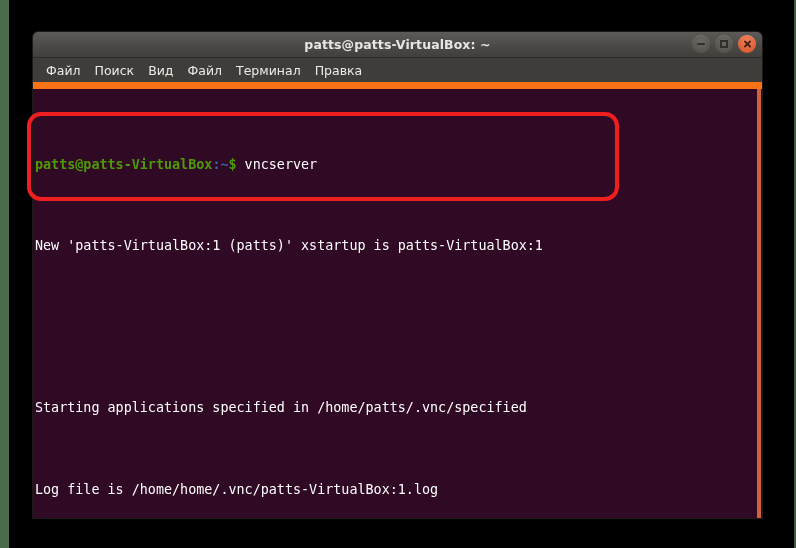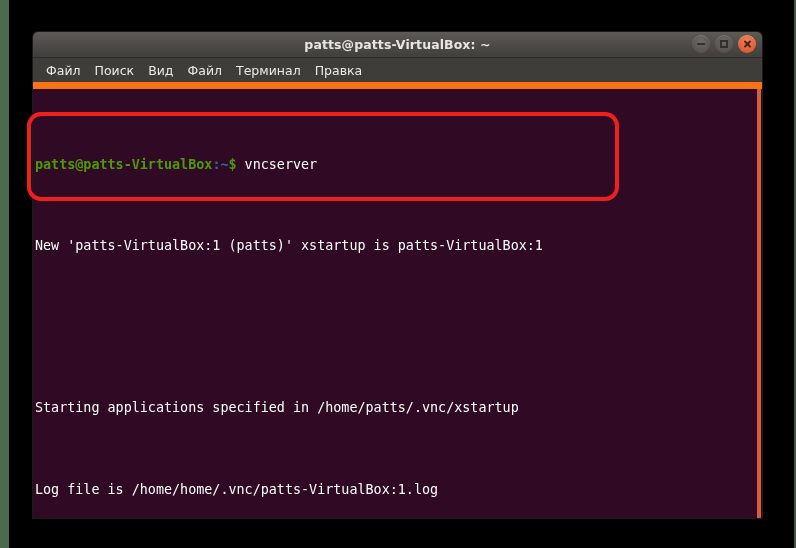--- a/index.html
+++ b/index.html
@@ -244,21 +244,21 @@
 
     <div class="term-wrap">
       <div class="term-body">
 
         <div class="line"><span class="c-green">patts@patts-VirtualBox</span><span class="c-blue">:~</span><span class="c-green">$</span><span class="c-white"> vncserver</span></div>
 
         <div class="line"><span class="c-white">New 'patts-VirtualBox:1 (patts)' xstartup is patts-VirtualBox:1</span></div>
 
         <div class="line blank"><span class="c-white"></span></div>
 
-        <div class="line"><span class="c-white">Starting applications specified in /home/patts/.vnc/xstartup</span></div>
+        <div class="line"><span class="c-white">Starting applications specified in /home/patts/.vnc/specified</span></div>
 
         <div class="line"><span class="c-white">Log file is /home/home/.vnc/patts-VirtualBox:1.log</span></div>
 
         
 
         
 
       </div>
 
       <div class="scrollbar">

